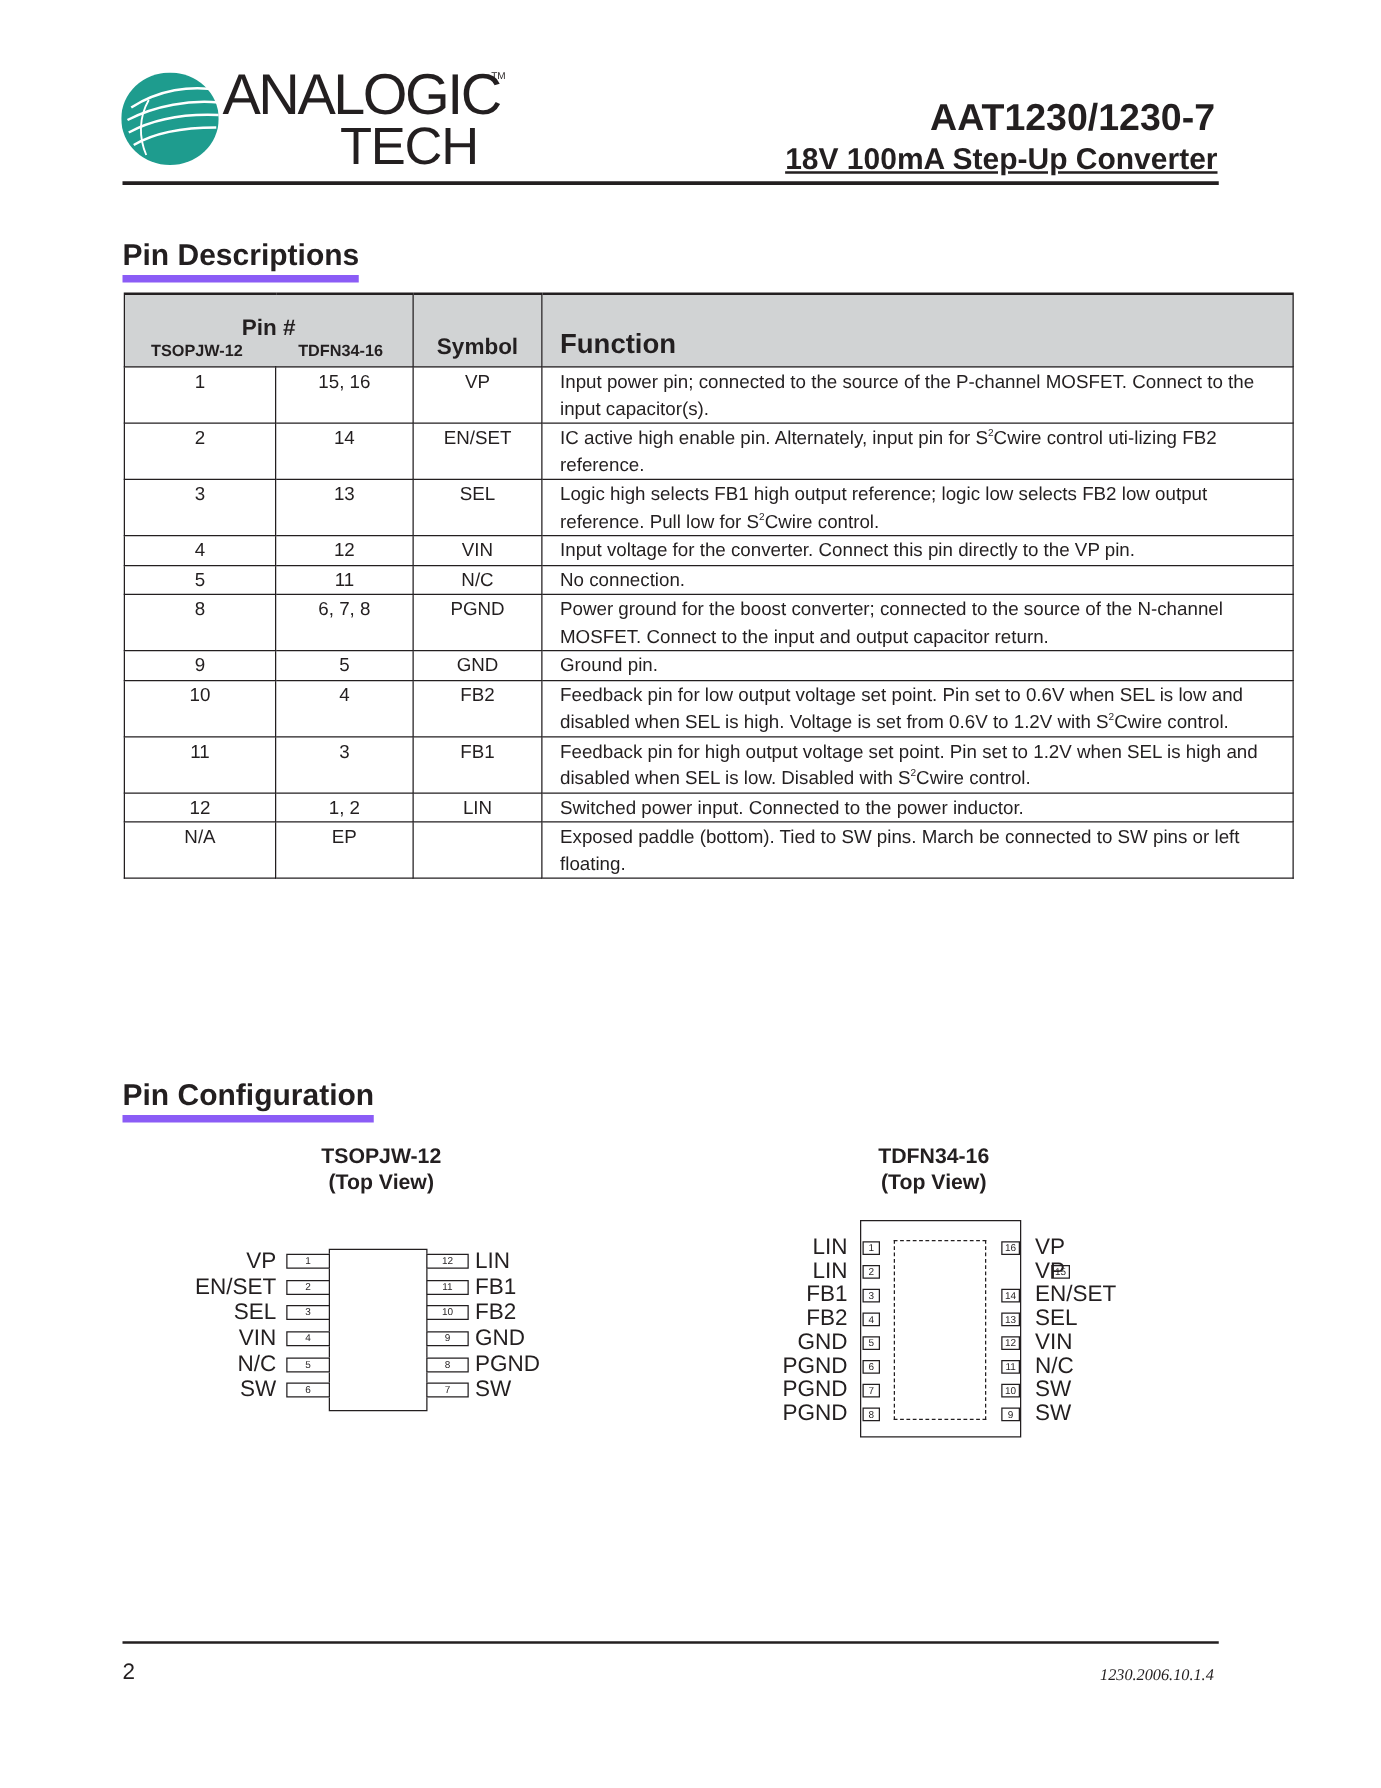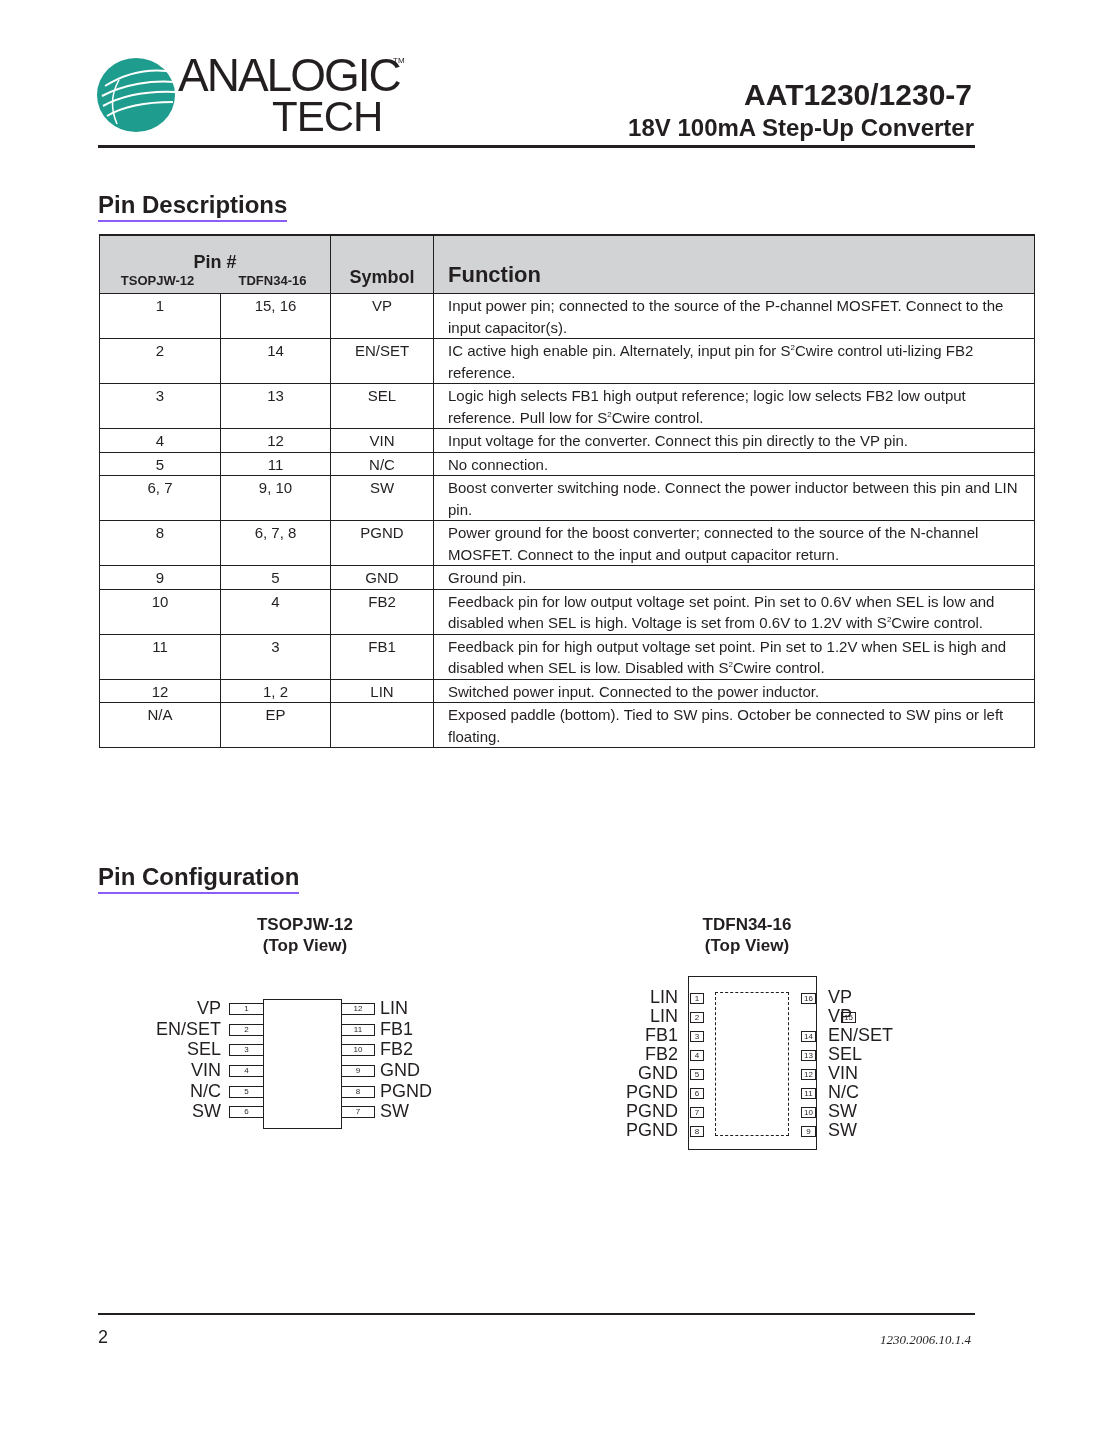--- a/index.html
+++ b/index.html
@@ -4,24 +4,24 @@
 <style>
   html, body { margin:0; padding:0; background:#ffffff; }
   body { width:1105px; height:1430px; position:relative; font-family:"Liberation Sans", sans-serif; color:#231f20; overflow:hidden; }
   .abs { position:absolute; }
   
   .logo-circle { left:97px; top:58px; width:78px; height:74px; }
   .logo-word1 { left:178px; top:52px; font-size:46px; letter-spacing:-2px; font-weight:400; color:#231f20; line-height:1; }
   .logo-word2 { left:272px; top:96px; font-size:42px; font-weight:300; color:#231f20; line-height:1; letter-spacing:-1px; }
   .logo-tm { left:393px; top:56px; font-size:8px; }
   .doc-title { right:133px; top:80px; font-size:30px; font-weight:bold; line-height:1; text-align:right; }
-  .doc-subtitle { right:131px; top:116px; font-size:24px; font-weight:bold; line-height:1; text-align:right; }
+  .doc-subtitle { right:131px; top:116px; font-size:24px; font-weight:bold; line-height:1; text-align:right;text-decoration:underline; }
   .header-rule { left:98px; top:145px; width:877px; height:3px; background:#231f20; }
   
-  .section-title { font-size:24px; font-weight:bold; line-height:1; padding-bottom:3px; border-bottom:2px solid #8b5cf6; }
+  .section-title { font-size:24px; font-weight:bold; line-height:1; padding-bottom:3px; border-bottom:6px solid #8b5cf6; }
   
   .pin-table { left:99px; top:234px; width:936px; border-collapse:collapse; font-size:15px; }
   .pin-table td, .pin-table th { border:1px solid #231f20; vertical-align:top; padding:0; }
   .pin-table thead th { background:#d1d3d4; border-top:2px solid #231f20; height:52px; font-weight:bold; vertical-align:bottom; padding-bottom:5px; }
   .pin-table tbody td { line-height:21.5px; padding-top:1px; padding-bottom:0px; }
   .c-num { text-align:center; }
   .c-func { padding-left:14px !important; padding-right:6px !important; }
   .pin-group-title { font-size:18px; text-align:center; }
   .pin-sub { display:flex; font-size:13px; }
   .pin-sub span { flex:1; text-align:center; }
@@ -102,26 +102,20 @@
         <td class="c-num">VIN</td>
         <td class="c-func">Input voltage for the converter. Connect this pin directly to the VP pin.</td>
       </tr>
       <tr>
         <td class="c-num">5</td>
         <td class="c-num">11</td>
         <td class="c-num">N/C</td>
         <td class="c-func">No connection.</td>
       </tr>
       <tr>
-        <td class="c-num">6, 7</td>
-        <td class="c-num">9, 10</td>
-        <td class="c-num">SW</td>
-        <td class="c-func">Boost converter switching node. Connect the power inductor between this pin and LIN pin.</td>
-      </tr>
-      <tr>
         <td class="c-num">8</td>
         <td class="c-num">6, 7, 8</td>
         <td class="c-num">PGND</td>
         <td class="c-func">Power ground for the boost converter; connected to the source of the N-channel MOSFET. Connect to the input and output capacitor return.</td>
       </tr>
       <tr>
         <td class="c-num">9</td>
         <td class="c-num">5</td>
         <td class="c-num">GND</td>
         <td class="c-func">Ground pin.</td>
@@ -141,21 +135,21 @@
       <tr>
         <td class="c-num">12</td>
         <td class="c-num">1, 2</td>
         <td class="c-num">LIN</td>
         <td class="c-func">Switched power input. Connected to the power inductor.</td>
       </tr>
       <tr>
         <td class="c-num">N/A</td>
         <td class="c-num">EP</td>
         <td class="c-num"></td>
-        <td class="c-func">Exposed paddle (bottom).  Tied to SW pins.  October be connected to SW pins or left floating.</td>
+        <td class="c-func">Exposed paddle (bottom).  Tied to SW pins.  March be connected to SW pins or left floating.</td>
       </tr>
     </tbody>
 </table>
 
 <div class="abs section-title" style="left:98px; top:865px;">Pin Configuration</div>
 
 <div class="abs diag-title" style="left:205px; top:914px; width:200px;">
   <div>TSOPJW-12</div>
   <div>(Top View)</div>
 </div>

